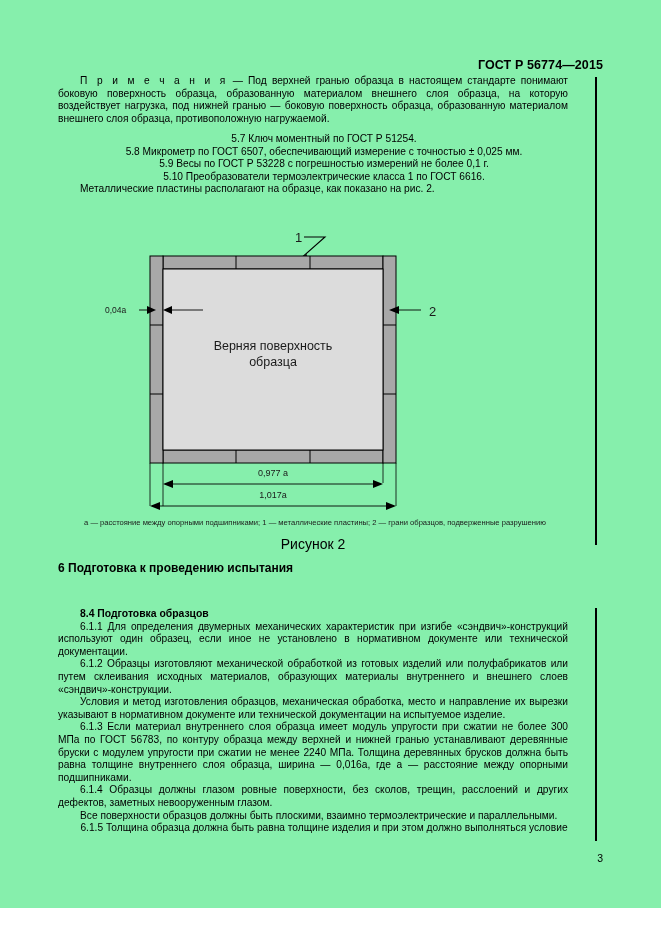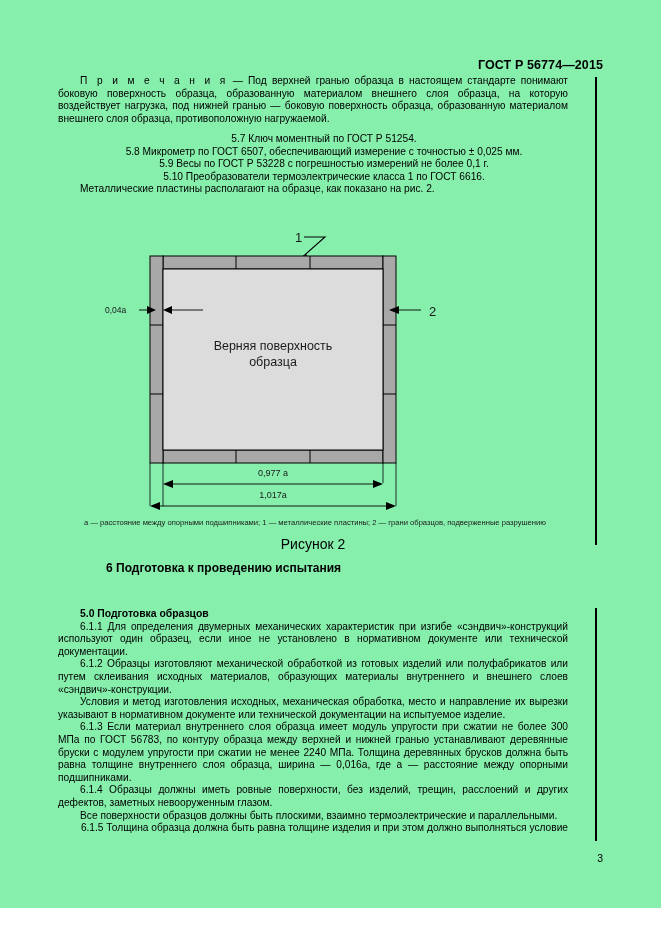--- a/index.html
+++ b/index.html
@@ -38,21 +38,21 @@
     font-size: 10.2px;
     line-height: 12.6px;
     text-align: justify;
     text-justify: inter-word;
   }
   .p {
     margin: 0;
     text-indent: 22px;
     text-align: justify;
   }
-  .p.last { text-align: right; }
+  .p.last { text-align: center; }
   .spaced {
     letter-spacing: 2.2px;
   }
 
   
   #note { top: 75px; }
   #equip { top: 133px; }
   #sec61 { top: 608px; }
 
   .listline { margin: 0; text-indent: 22px; text-align: center; }
@@ -199,28 +199,28 @@
       <line x1="49" y1="278" x2="291" y2="278" stroke="#000" stroke-width="0.9"></line>
       <polygon points="47,278 57,274 57,282" fill="#000"></polygon>
       <polygon points="293,278 283,274 283,282" fill="#000"></polygon>
     </svg>
   </div>
 
   <div class="fig-legend">а — расстояние между опорными подшипниками; 1 — металлические пластины; 2 — грани образцов, подверженные разрушению</div>
 
   <div class="fig-caption">Рисунок 2</div>
 
-  <div class="h1" style="top:561px;margin-left:48px;">6 Подготовка к проведению испытания</div>
+  <div class="h1" style="top:561px;">6 Подготовка к проведению испытания</div>
 
   <div class="col" id="sec61">
-    <p class="h2">5.0 Подготовка образцов</p>
+    <p class="h2">8.4 Подготовка образцов</p>
     <p class="p">6.1.1 Для определения двумерных механических характеристик при изгибе «сэндвич»-конструкций используют один образец, если иное не установлено в нормативном документе или технической документации.</p>
     <p class="p">6.1.2 Образцы изготовляют механической обработкой из готовых изделий или полуфабрикатов или путем склеивания исходных материалов, образующих материалы внутреннего и внешнего слоев «сэндвич»-конструкции.</p>
-    <p class="p">Условия и метод изготовления исходных, механическая обработка, место и направление их вырезки указывают в нормативном документе или технической документации на испытуемое изделие.</p>
+    <p class="p">Условия и метод изготовления образцов, механическая обработка, место и направление их вырезки указывают в нормативном документе или технической документации на испытуемое изделие.</p>
     <p class="p">6.1.3 Если материал внутреннего слоя образца имеет модуль упругости при сжатии не более 300 МПа по ГОСТ 56783, по контуру образца между верхней и нижней гранью устанавливают деревянные бруски с модулем упругости при сжатии не менее 2240 МПа. Толщина деревянных брусков должна быть равна толщине внутреннего слоя образца, ширина — 0,016а, где а — расстояние между опорными подшипниками.</p>
-    <p class="p">6.1.4 Образцы должны иметь ровные поверхности, без изделий, трещин, расслоений и других дефектов, заметных невооруженным глазом.</p>
+    <p class="p">6.1.4 Образцы должны глазом ровные поверхности, без сколов, трещин, расслоений и других дефектов, заметных невооруженным глазом.</p>
     <p class="p">Все поверхности образцов должны быть плоскими, взаимно термоэлектрические и параллельными.</p>
     <p class="p last">6.1.5 Толщина образца должна быть равна толщине изделия и при этом должно выполняться условие</p>
   </div>
 
   <div class="page-no">3</div>
 
 </div>
 
 </body></html>

